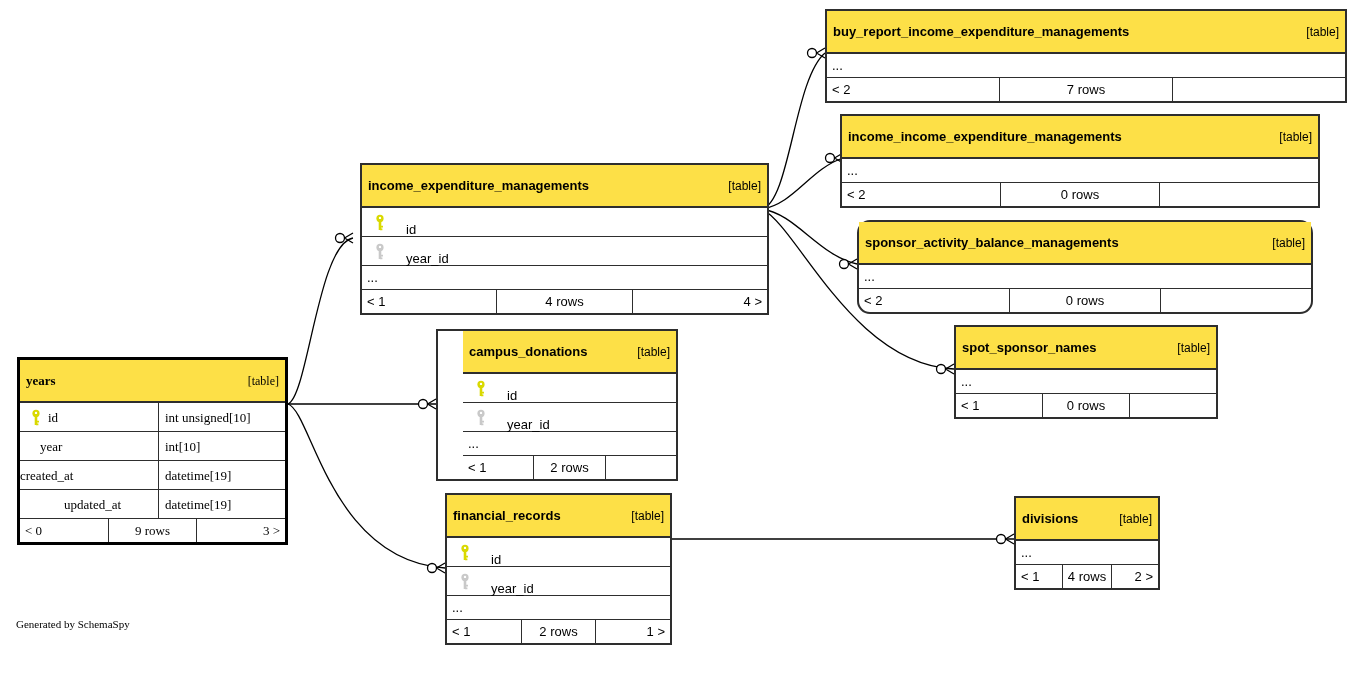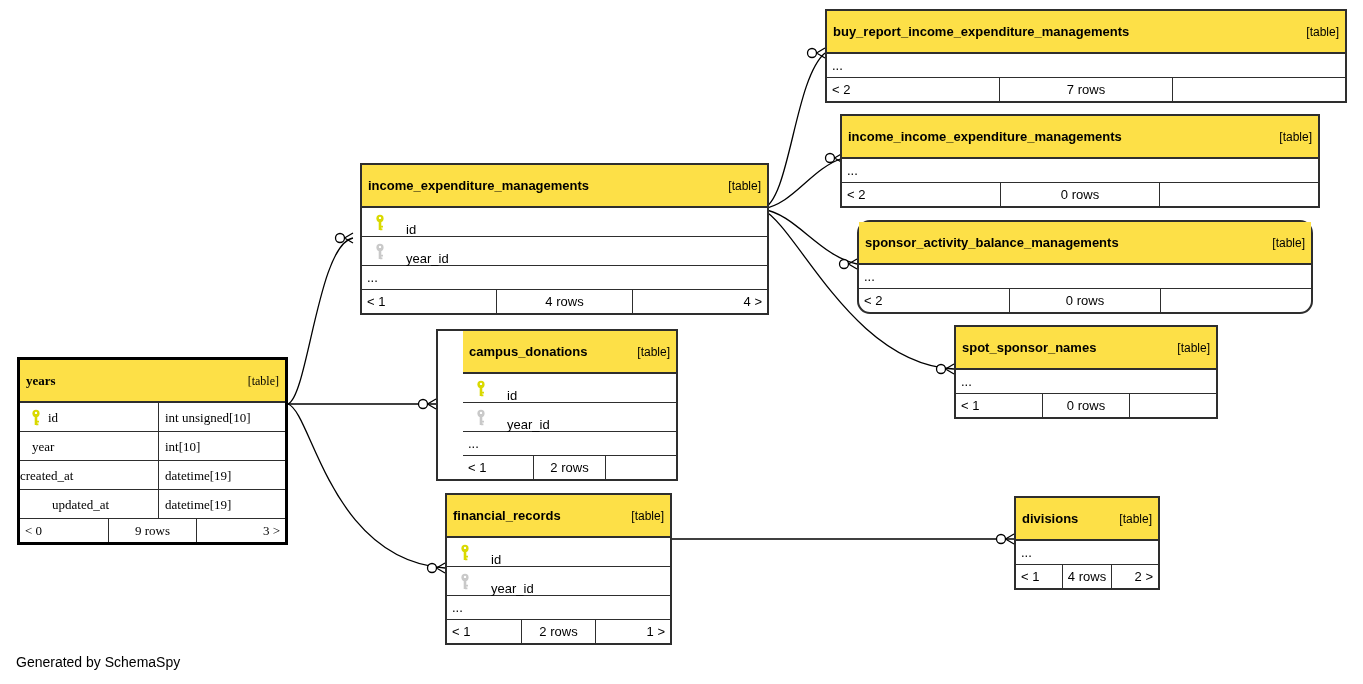--- a/index.html
+++ b/index.html
@@ -30,21 +30,21 @@
   .tbl-ellipsis{display:flex;align-items:center;height:24px;padding-left:5px;
                 border-bottom:1px solid #2e2e2e;box-sizing:border-box;}
 
   .tbl-footer{display:flex;height:23px;box-sizing:border-box;}
   .tbl-footer .fcell{flex:1;display:flex;align-items:center;padding:0 5px;
                      box-sizing:border-box;white-space:nowrap;}
   .tbl-footer .fcell.center{justify-content:center;border-left:1px solid #2e2e2e;
                             border-right:1px solid #2e2e2e;}
   .tbl-footer .fcell.right{justify-content:flex-end;}
 
-  #credit{position:absolute;left:16px;top:654px;font-size:14px;z-index:2;}
+  #credit{position:absolute;left:16px;top:618px;font-size:11px;z-index:2;font-family:Liberation Serif, serif;}
 </style>
 </head>
 <body>
 
 <div id="diagram">
   <svg id="wires" width="1363" height="684" viewBox="0 0 1363 684">
       <path d="M288,404 C308,396 318,244 353,238" fill="none" stroke="#000000" stroke-width="1.3"></path>
       <circle cx="340" cy="238" r="4.5" fill="#ffffff" stroke="#000000" stroke-width="1.3"></circle>
       <path d="M344.5,238 L353,233 M344.5,238 L353,243" fill="none" stroke="#000000" stroke-width="1.3"></path>
       <path d="M288,404 L436,404" fill="none" stroke="#000000" stroke-width="1.3"></path>
@@ -81,35 +81,35 @@
       <circle cx="6" cy="4.4" r="3.6" fill="#d9d900"></circle>
       <circle cx="6" cy="3.9" r="1.2" fill="#ffffff"></circle>
       <path d="M6,7.5 L6,16" stroke="#d9d900" stroke-width="2.6" fill="none"></path>
       <path d="M6,12.6 L9,12.6 M6,15.4 L8.4,15.4" stroke="#d9d900" stroke-width="1.6" fill="none"></path>
     </svg>
             <span class="col-name">id</span>
           </div>
           <div class="type-cell">int unsigned[10]</div>
         </div>
         <div class="tbl-row">
-          <div class="name-cell" style="width:138px;padding-left:12px;">
+          <div class="name-cell" style="width:138px;padding-left:20px;">
 
             <span class="col-name">year</span>
           </div>
           <div class="type-cell">int[10]</div>
         </div>
         <div class="tbl-row">
           <div class="name-cell" style="width:138px;">
 
             <span class="col-name">created_at</span>
           </div>
           <div class="type-cell">datetime[19]</div>
         </div>
         <div class="tbl-row">
-          <div class="name-cell" style="width:138px;padding-left:32px;">
+          <div class="name-cell" style="width:138px;padding-left:44px;">
 
             <span class="col-name">updated_at</span>
           </div>
           <div class="type-cell">datetime[19]</div>
         </div>
         <div class="tbl-footer">
       <div class="fcell">&lt; 0</div>
       <div class="fcell center">9 rows</div>
       <div class="fcell right">3 &gt;</div>
     </div>

